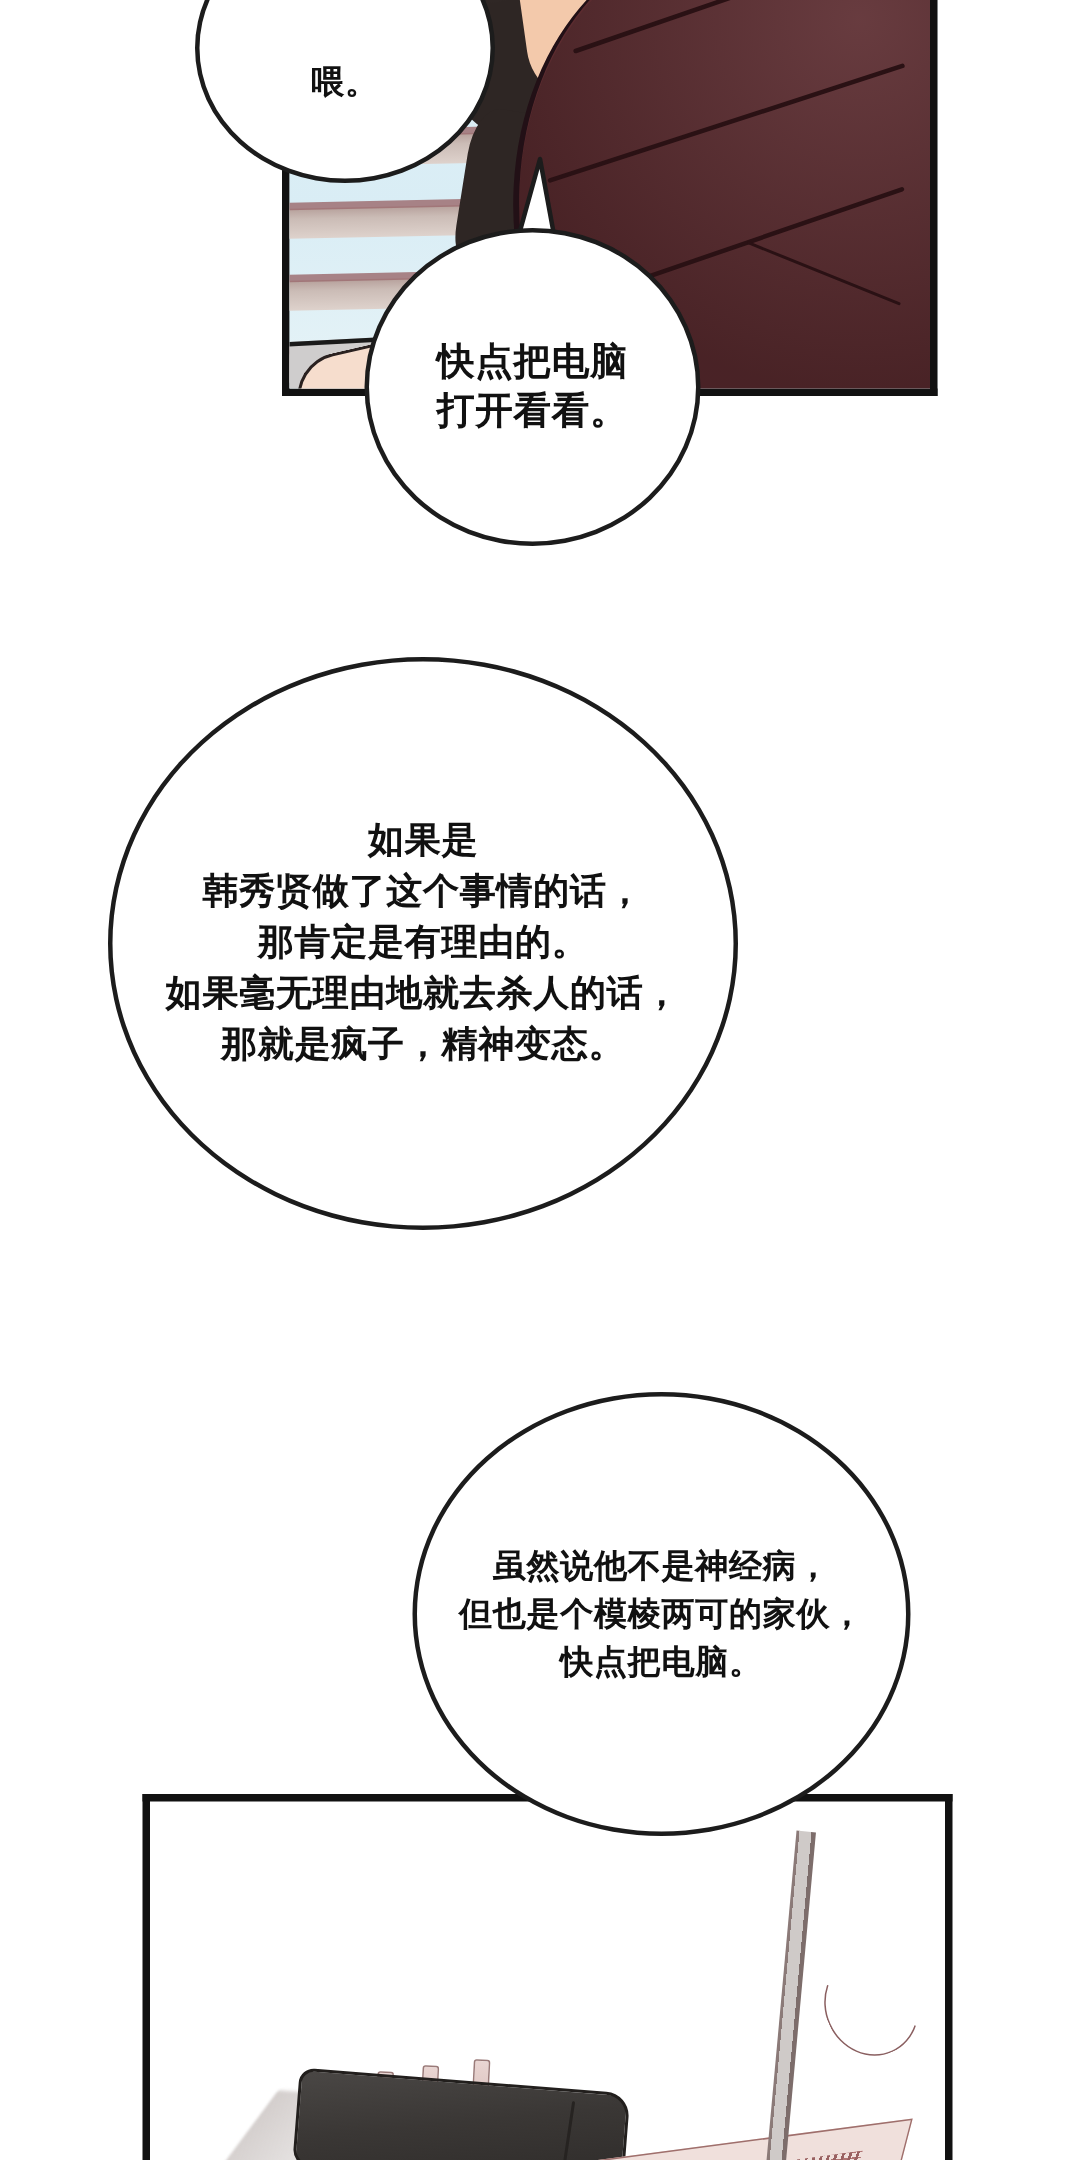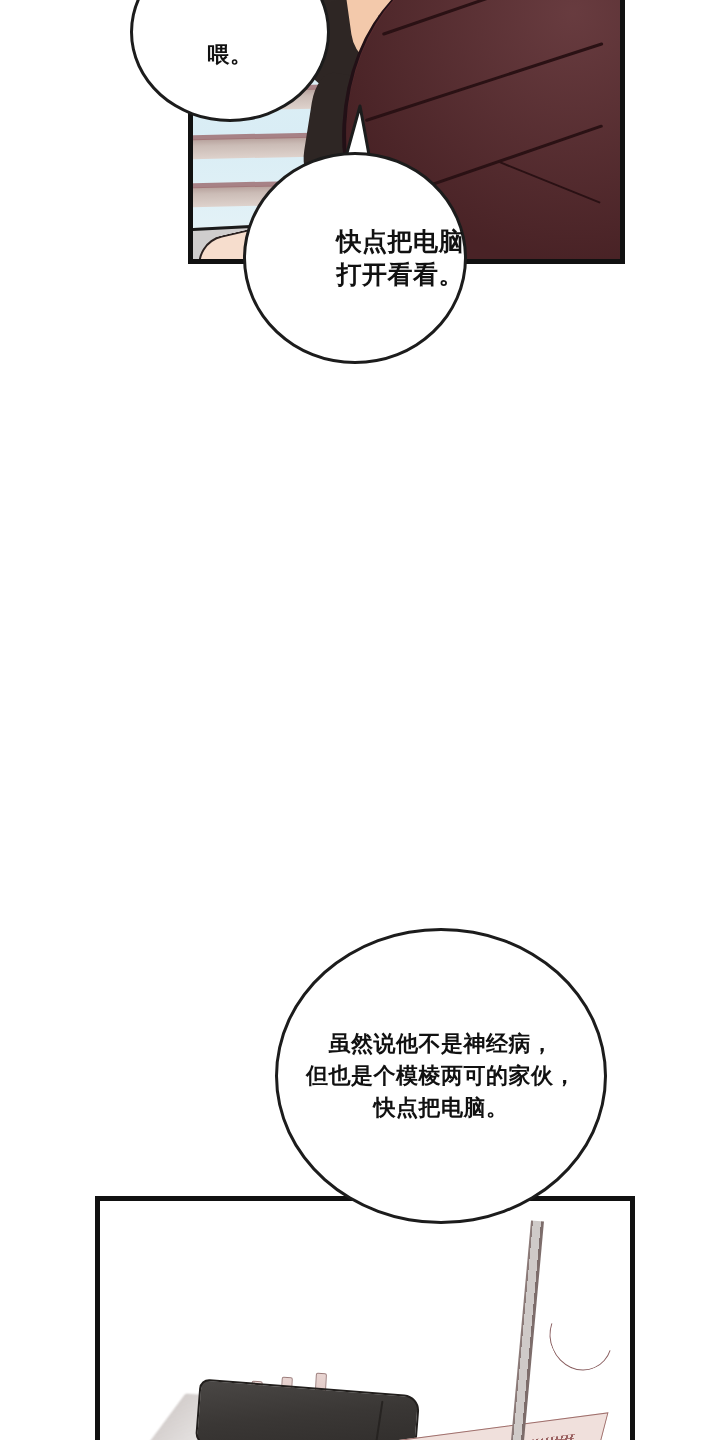--- a/index.html
+++ b/index.html
@@ -301,21 +301,20 @@
   #bubble-hey .bubble-text {
     font-size: 22px;
     padding-top: 46px;
   }
   #bubble-open {
     left: 243px;
     top: 152px;
     width: 224px;
     height: 212px;
     z-index: 6;
-    justify-content: flex-end;
   }
   #bubble-open .bubble-text {
     font-size: 25px;
   }
   .tail {
     position: absolute;
     z-index: 5;
   }
   #tail-open {
     left: 330px;
@@ -388,20 +387,27 @@
   </div>
 
   <svg class="tail" id="tail-open" viewBox="0 0 60 90">
     <path d="M30 2 L44 78 L10 74 Z" fill="#ffffff" stroke="#1c1c1c" stroke-width="3" stroke-linejoin="round"></path>
   </svg>
   <div class="bubble" id="bubble-open">
     <div class="bubble-text">快点把电脑
 打开看看。</div>
   </div>
 
+  <div class="bubble" id="bubble-reason">
+    <div class="bubble-text">如果是
+韩秀贤做了这个事情的话，
+那肯定是有理由的。
+如果毫无理由地就去杀人的话，
+那就是疯子，精神变态。</div>
+  </div>
 
   <div class="bubble" id="bubble-weird">
     <div class="bubble-text">虽然说他不是神经病，
 但也是个模棱两可的家伙，
 快点把电脑。</div>
   </div>
 
   <div class="panel" id="panel-bottom">
     <div class="pc-shadow"></div>
     <div class="pen p1"></div>

